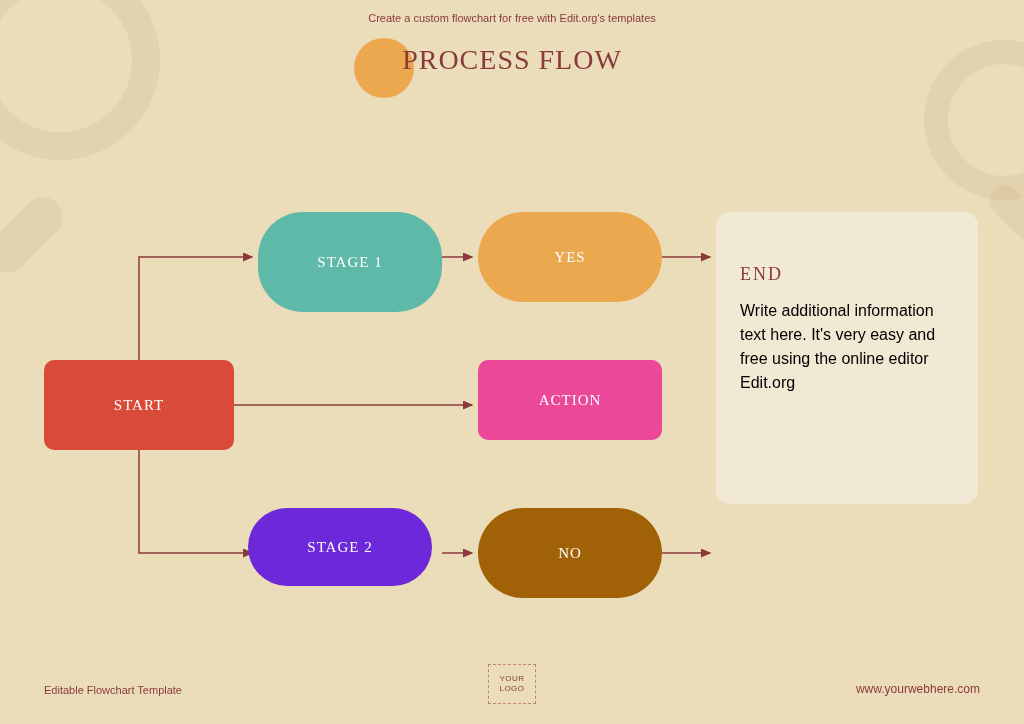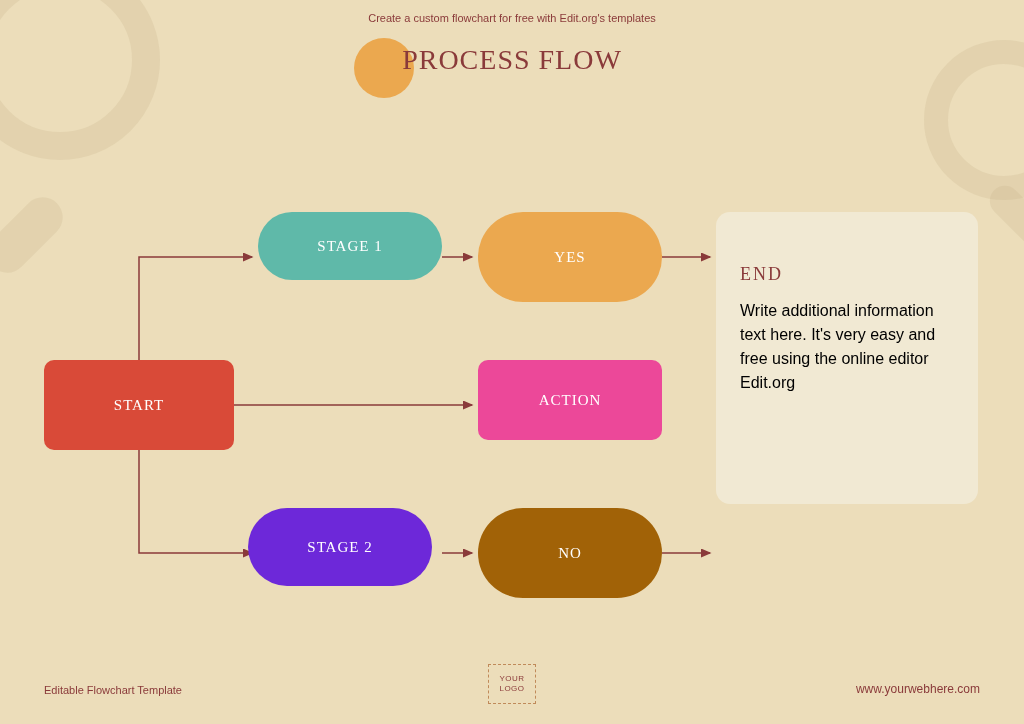--- a/index.html
+++ b/index.html
@@ -84,21 +84,21 @@
     letter-spacing: 1px;
   }
   .start {
     left: 44px; top: 360px;
     width: 190px; height: 90px;
     background: #d94a38;
     border-radius: 10px;
   }
   .stage1 {
     left: 258px; top: 212px;
-    width: 184px; height: 68px;
+    width: 184px; height: 100px;
     background: #5fb9a9;
     border-radius: 45px;
   }
   .yes {
     left: 478px; top: 212px;
     width: 184px; height: 90px;
     background: #eba84f;
     border-radius: 45px;
   }
   .action {

